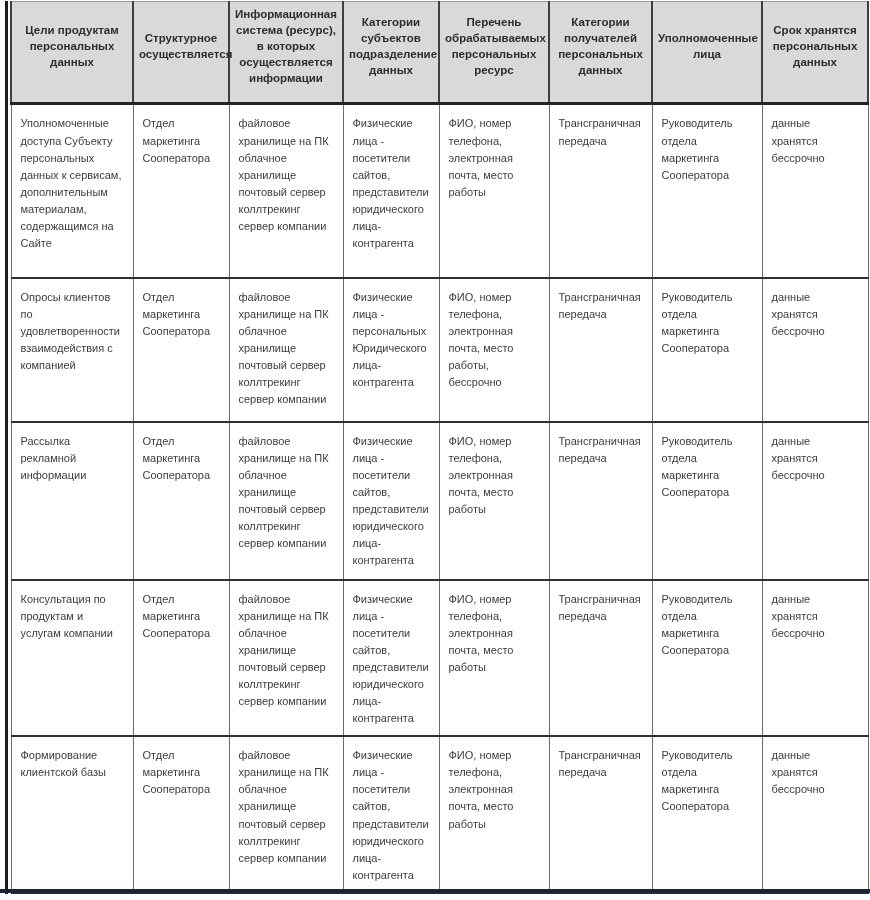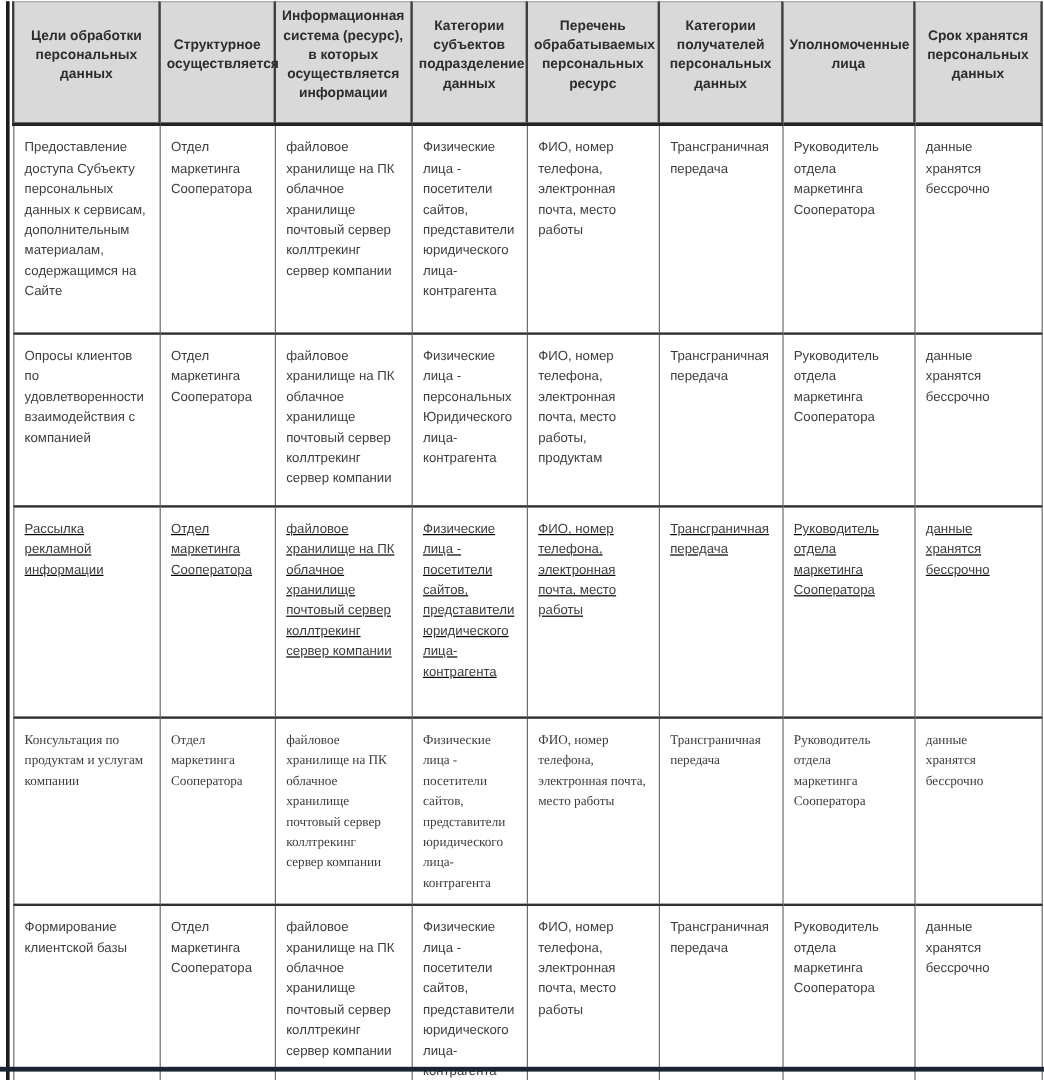--- a/index.html
+++ b/index.html
@@ -49,22 +49,22 @@
     vertical-align: top;
     border: 1px solid #6d6d6d;
     border-bottom: 2px solid #303030;
     padding: 10px 8px 8px 9px;
     white-space: pre-line;
     overflow: hidden;
   }
   thead tr { height: 98px; }
   tbody tr:nth-child(1) { height: 174px; }
   tbody tr:nth-child(2) { height: 144px; }
-  tbody tr:nth-child(3) { height: 176px; text-decoration: underline; }
-  tbody tr:nth-child(4) { height: 136px; font-family: Liberation Serif, serif; }
+  tbody tr:nth-child(3) { height: 158px; }
+  tbody tr:nth-child(4) { height: 136px; }
   tbody tr:nth-child(5) { height: 132px; }
   .bottom-bar {
     position: absolute;
     left: 0;
     top: 889px;
     width: 870px;
     height: 4px;
     background: #1b2430;
   }
 </style>
@@ -78,33 +78,33 @@
         <col style="width:96px">
         <col style="width:114px">
         <col style="width:96px">
       <col style="width:110px">
         <col style="width:103px">
         <col style="width:110px">
         <col style="width:106px">
     </colgroup>
     <thead>
       <tr>
-        <th>Цели обработки персональных данных</th>
+        <th>Цели продуктам персональных данных</th>
         <th>Структурное осуществляется</th>
         <th>Информационная система (ресурс), в которых осуществляется информации</th>
         <th>Категории субъектов подразделение данных</th>
         <th>Перечень обрабатываемых персональных ресурс</th>
         <th>Категории получателей персональных данных</th>
         <th>Уполномоченные лица</th>
         <th>Срок хранятся персональных данных</th>
       </tr>
     </thead>
     <tbody>
       <tr>
-        <td>Предоставление доступа Субъекту персональных данных к сервисам, дополнительным материалам, содержащимся на Сайте</td>
+        <td>Уполномоченные доступа Субъекту персональных данных к сервисам, дополнительным материалам, содержащимся на Сайте</td>
         <td>Отдел
 маркетинга
 Сооператора</td>
         <td>файловое хранилище на ПК
 облачное хранилище
 почтовый сервер
 коллтрекинг
 сервер компании</td>
         <td>Физические лица - посетители сайтов, представители юридического лица-контрагента</td>
         <td>ФИО, номер телефона, электронная почта, место работы</td>
@@ -121,21 +121,21 @@
         <td>Опросы клиентов по удовлетворенности взаимодействия с компанией</td>
         <td>Отдел
 маркетинга
 Сооператора</td>
         <td>файловое хранилище на ПК
 облачное хранилище
 почтовый сервер
 коллтрекинг
 сервер компании</td>
         <td>Физические лица - персональных Юридического лица-контрагента</td>
-        <td>ФИО, номер телефона, электронная почта, место работы, продуктам</td>
+        <td>ФИО, номер телефона, электронная почта, место работы, бессрочно</td>
         <td>Трансграничная передача</td>
         <td>Руководитель
 отдела
 маркетинга
 Сооператора</td>
         <td>данные
 хранятся
 бессрочно</td>
       </tr>
       <tr>

